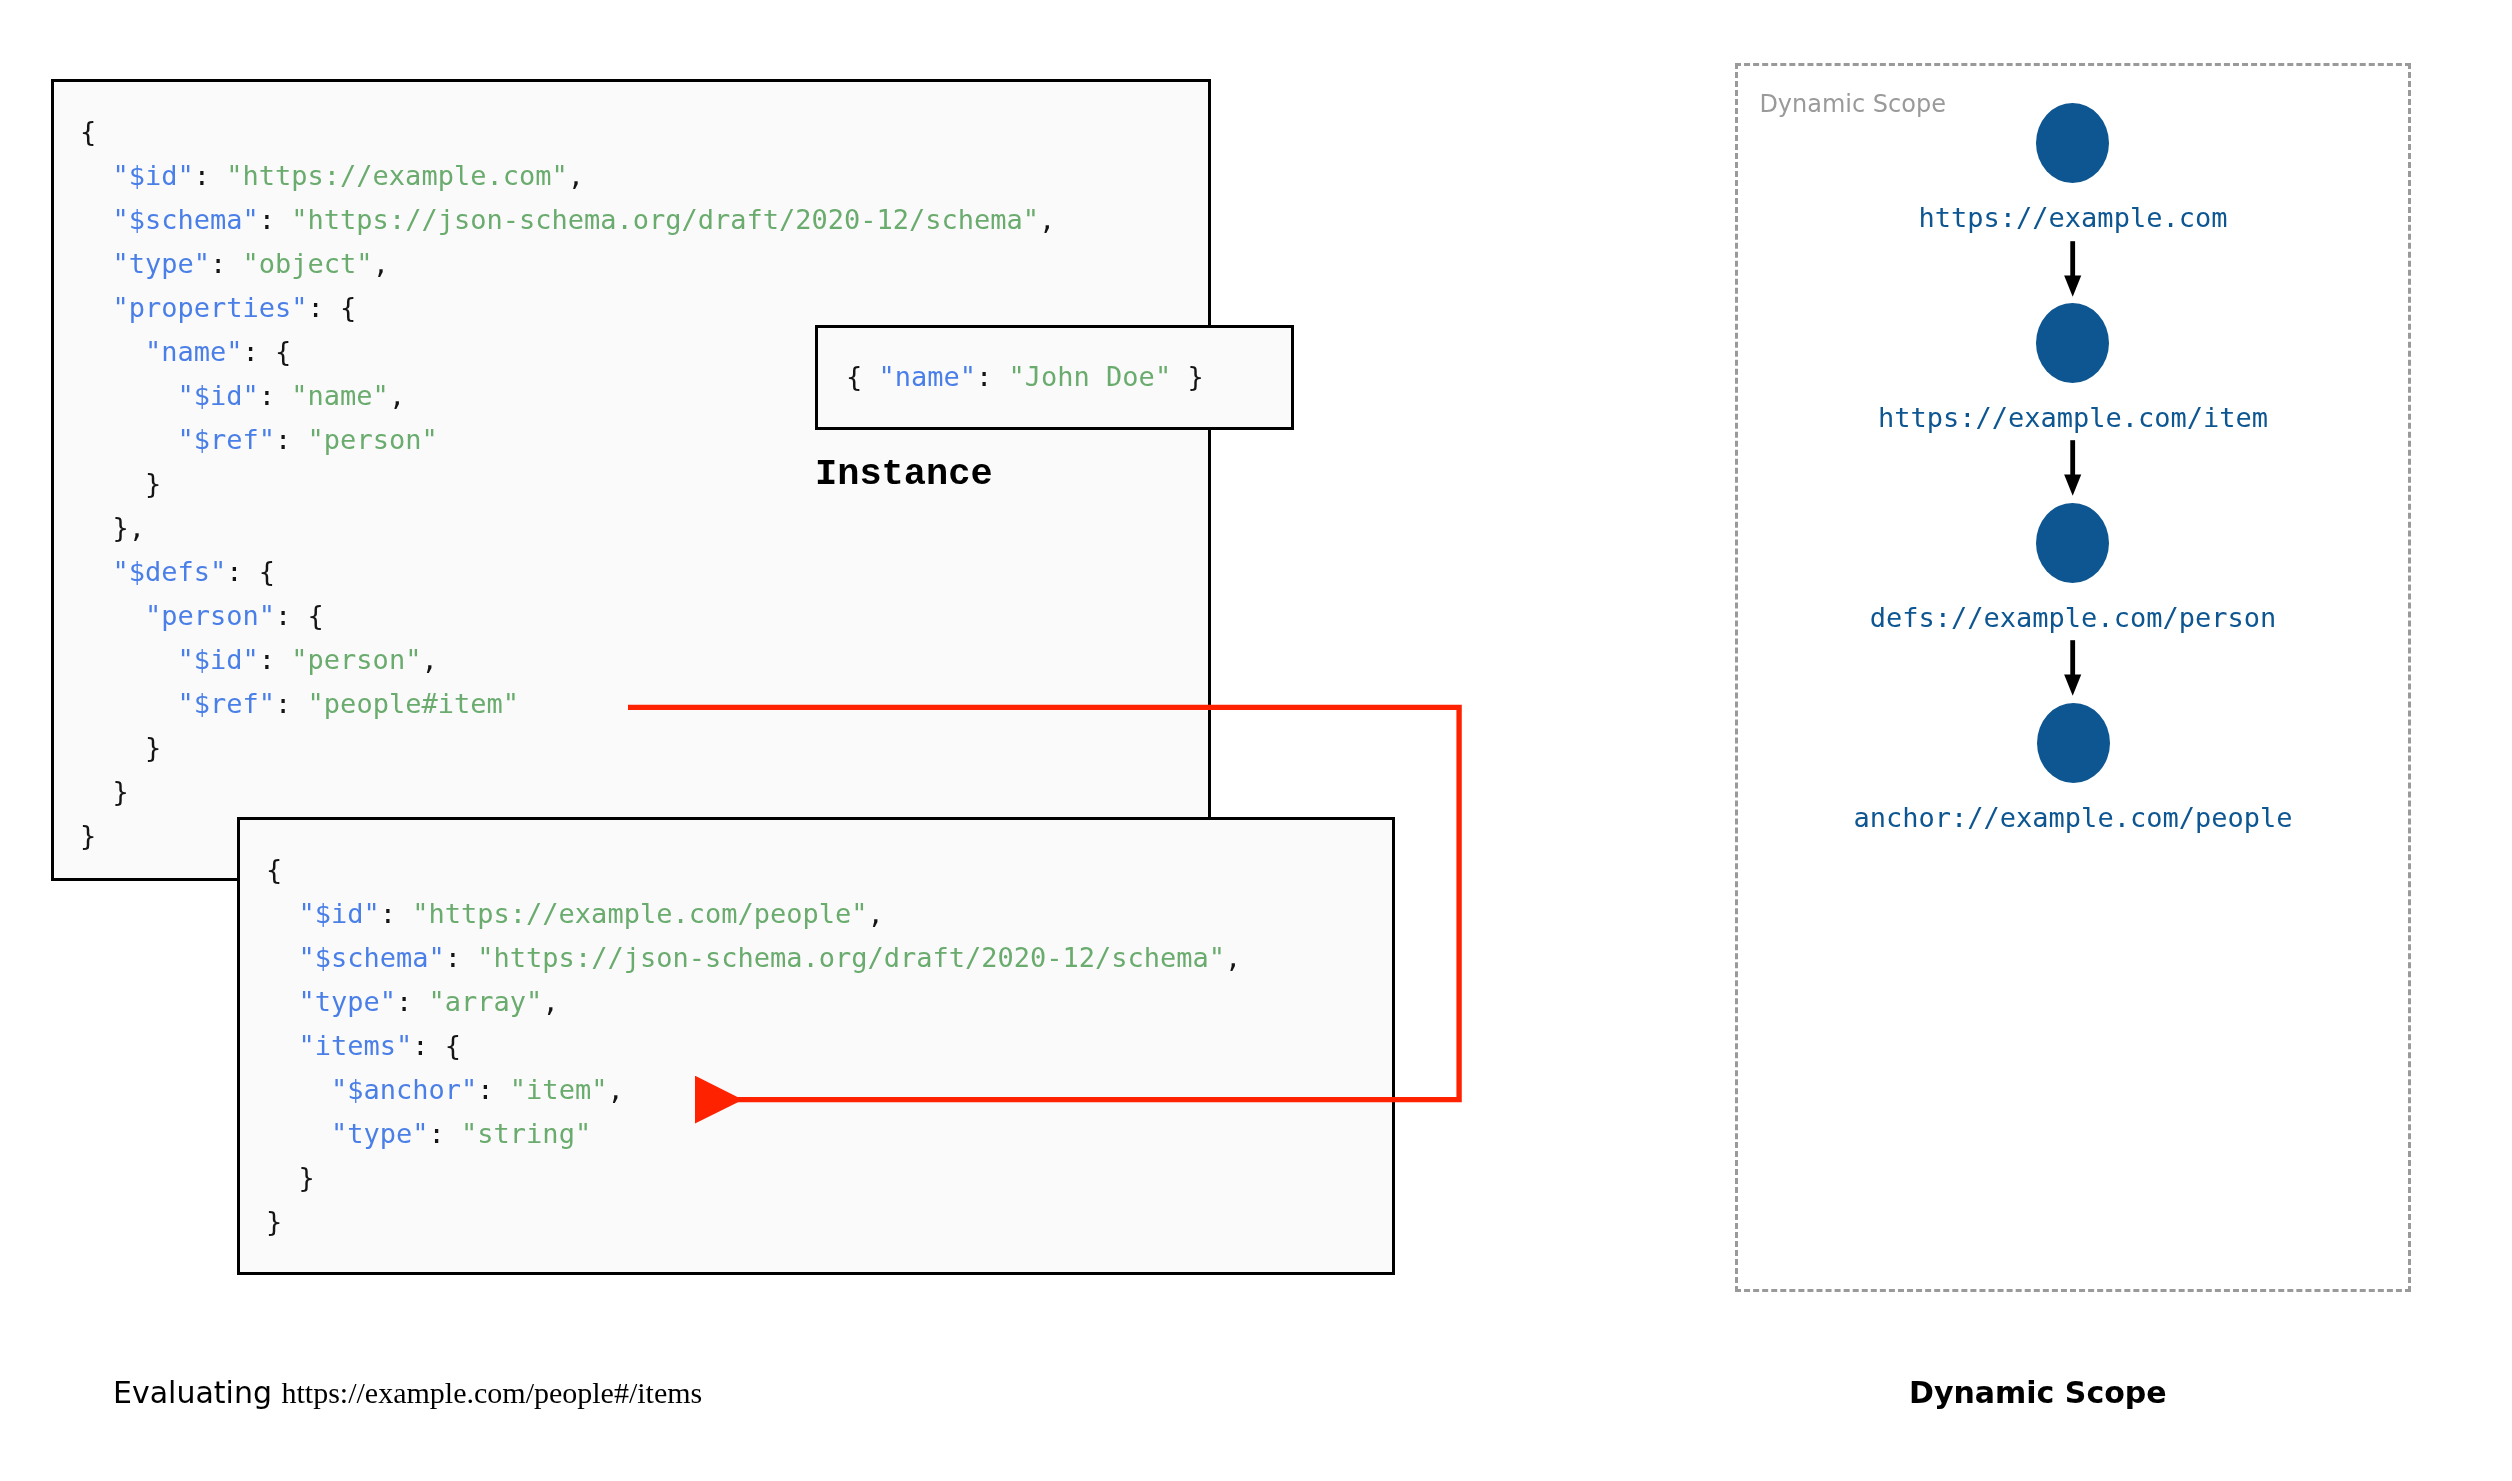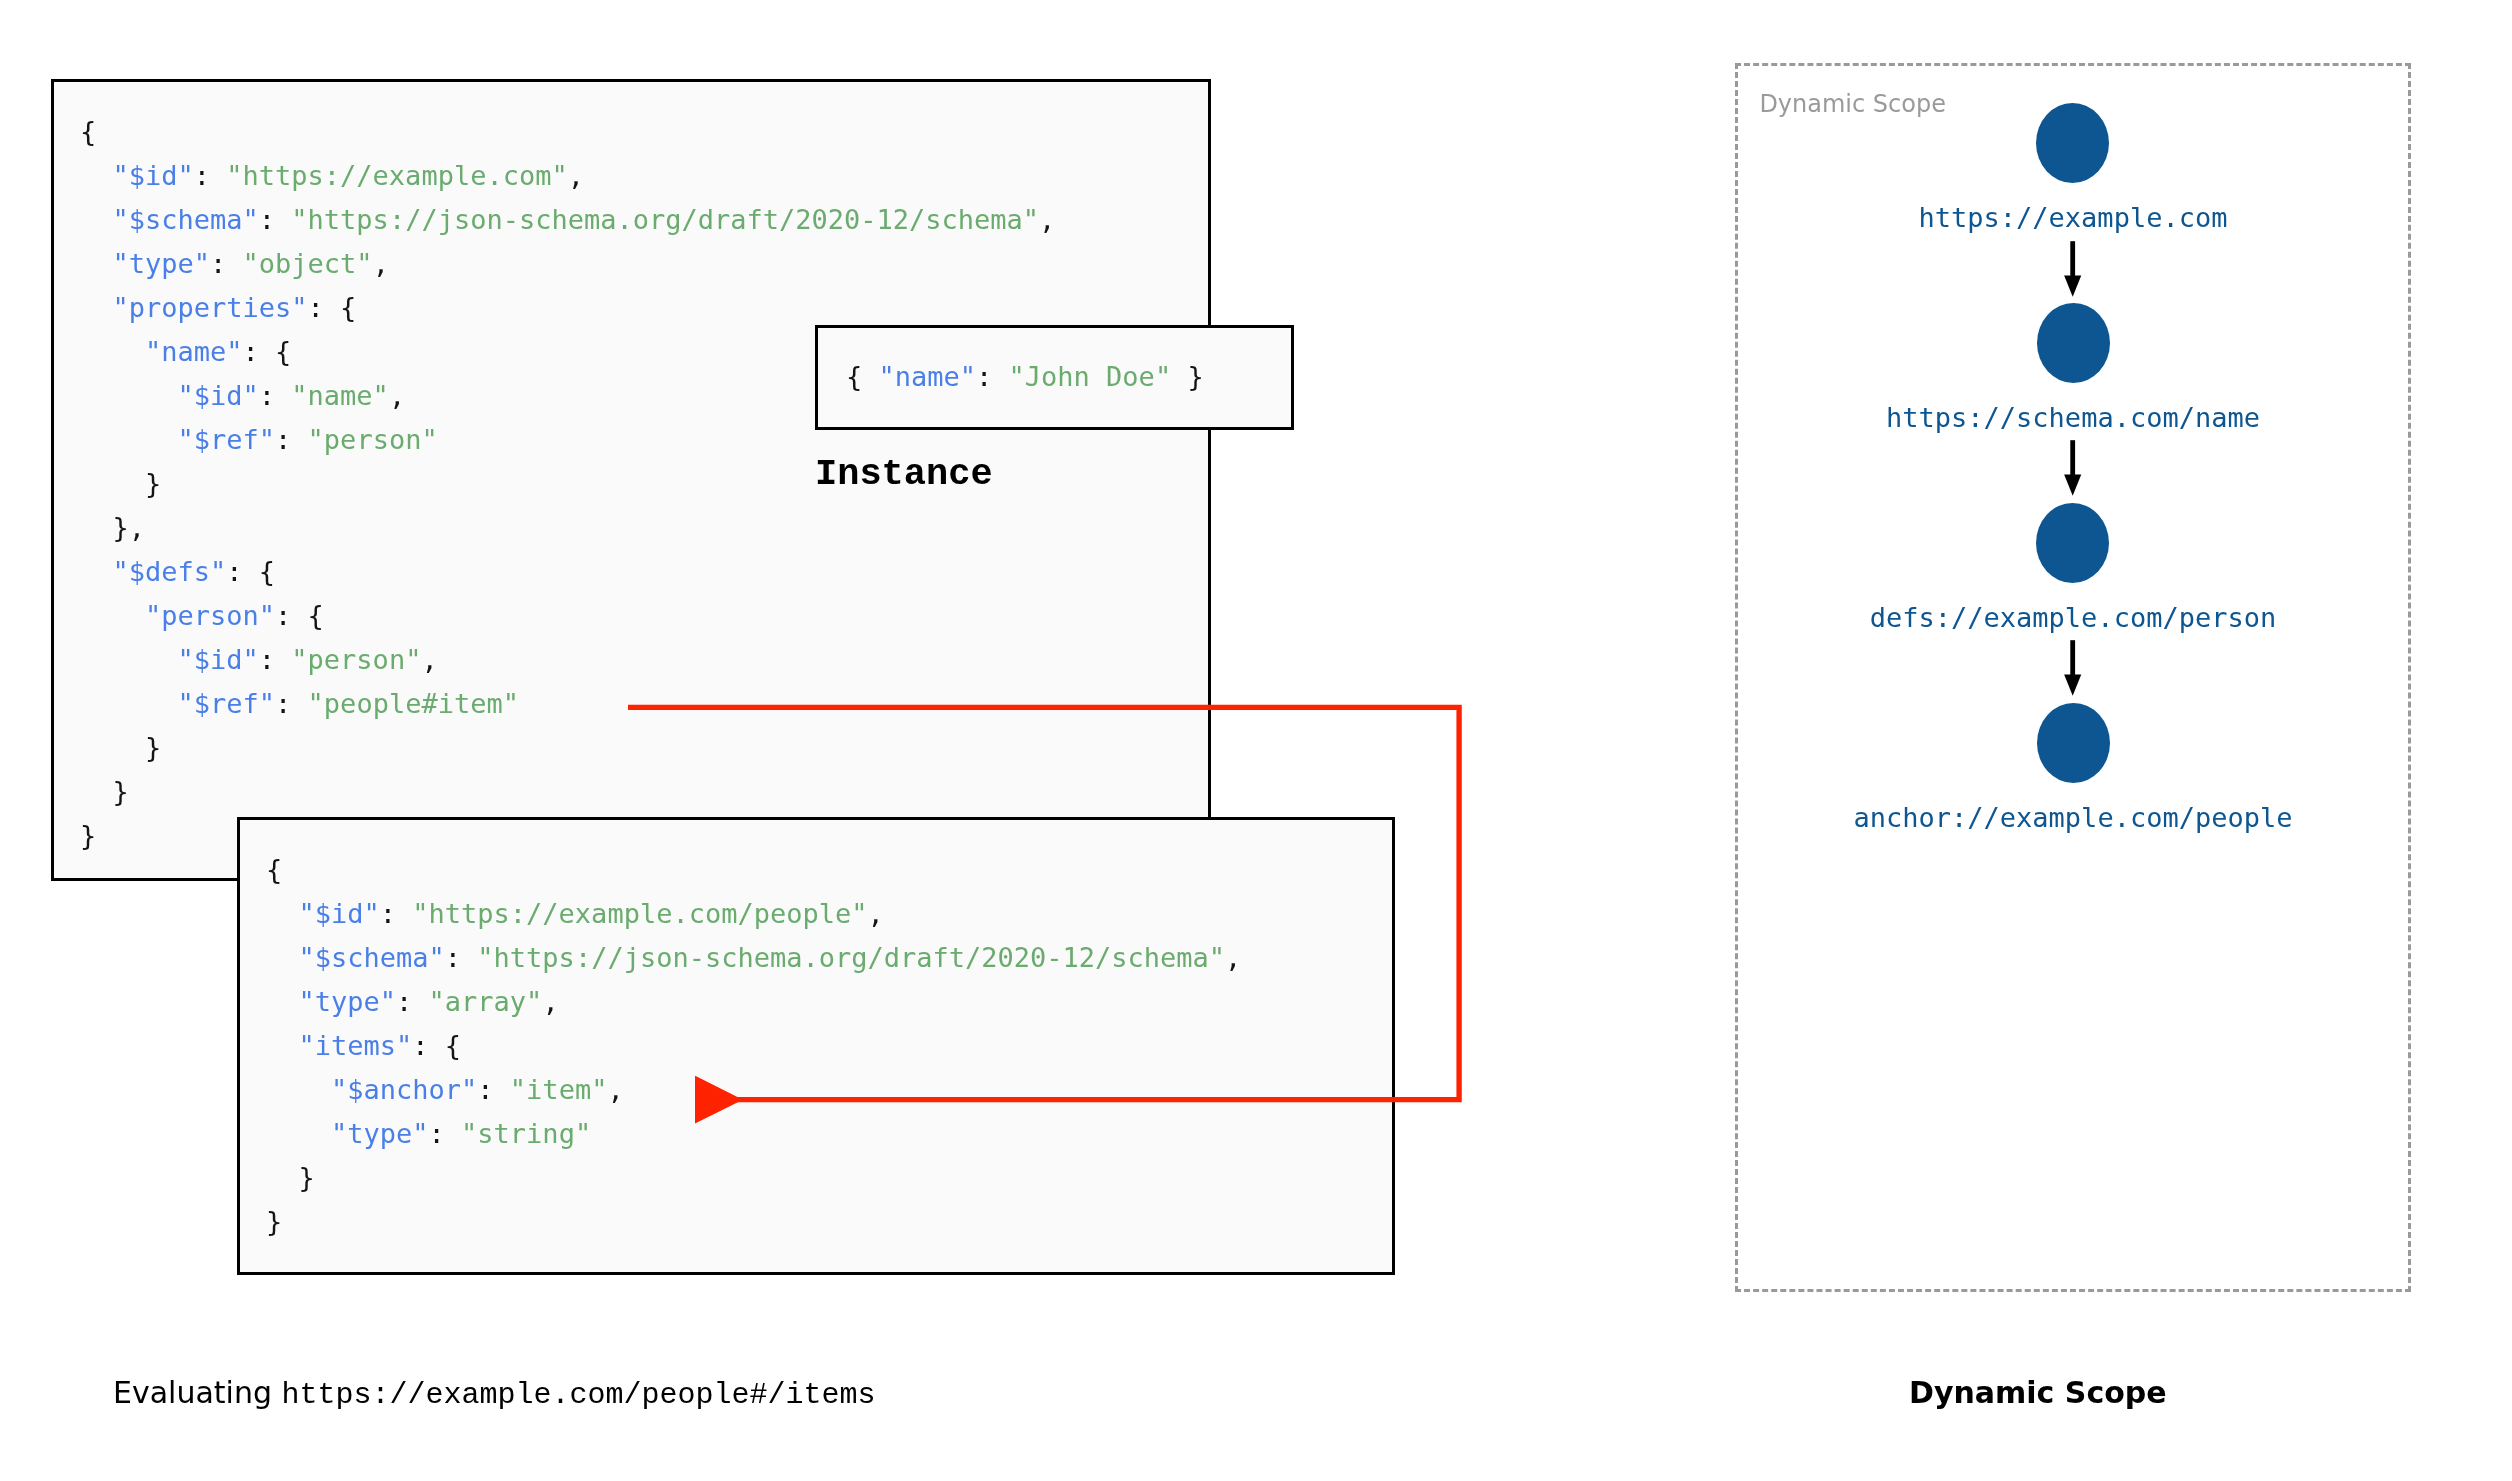--- a/index.html
+++ b/index.html
@@ -90,21 +90,21 @@
     white-space: pre;
   }
   #evaluating-caption {
     left: 113px; top: 1375px;
   }
   #evaluating-caption .lbl {
     font-family: "DejaVu Sans", "Liberation Sans", sans-serif;
     font-weight: normal;
   }
   #evaluating-caption .uri {
-    font-family: Liberation Mono, monospace;
+    font-family: Liberation Serif, serif;
   }
   #dynamic-scope-caption {
     left: 1909px; top: 1375px;
     font-family: "DejaVu Sans", "Liberation Sans", sans-serif;
     font-weight: bold;
   }
 
   
   #dynamic-scope-panel {
     position: absolute;
@@ -185,21 +185,21 @@
       <div class="scope-node">
         <div class="scope-dot"></div>
         <div class="scope-uri">https://example.com</div>
       </div>
       <svg class="scope-arrow" viewBox="0 0 40 104">
         <line x1="20" y1="0" x2="20" y2="72" stroke="#000" stroke-width="9"></line>
         <path d="M20,104 L4,64 L36,64 Z" fill="#000"></path>
       </svg>
       <div class="scope-node">
         <div class="scope-dot"></div>
-        <div class="scope-uri">https://schema.com/name</div>
+        <div class="scope-uri">https://example.com/item</div>
       </div>
       <svg class="scope-arrow" viewBox="0 0 40 104">
         <line x1="20" y1="0" x2="20" y2="72" stroke="#000" stroke-width="9"></line>
         <path d="M20,104 L4,64 L36,64 Z" fill="#000"></path>
       </svg>
       <div class="scope-node">
         <div class="scope-dot"></div>
         <div class="scope-uri">defs://example.com/person</div>
       </div>
       <svg class="scope-arrow" viewBox="0 0 40 104">

